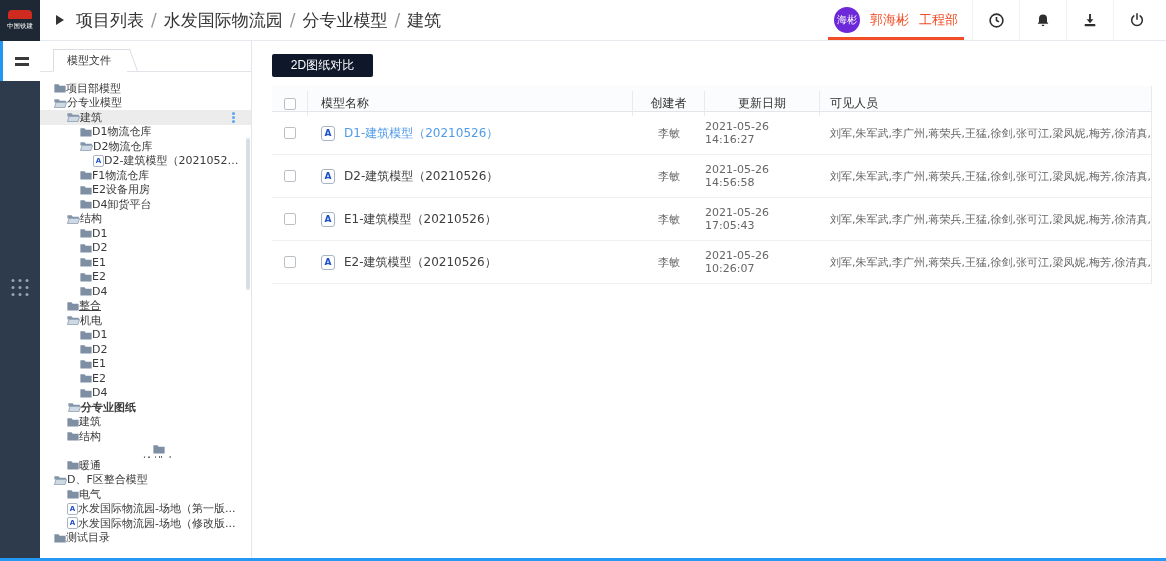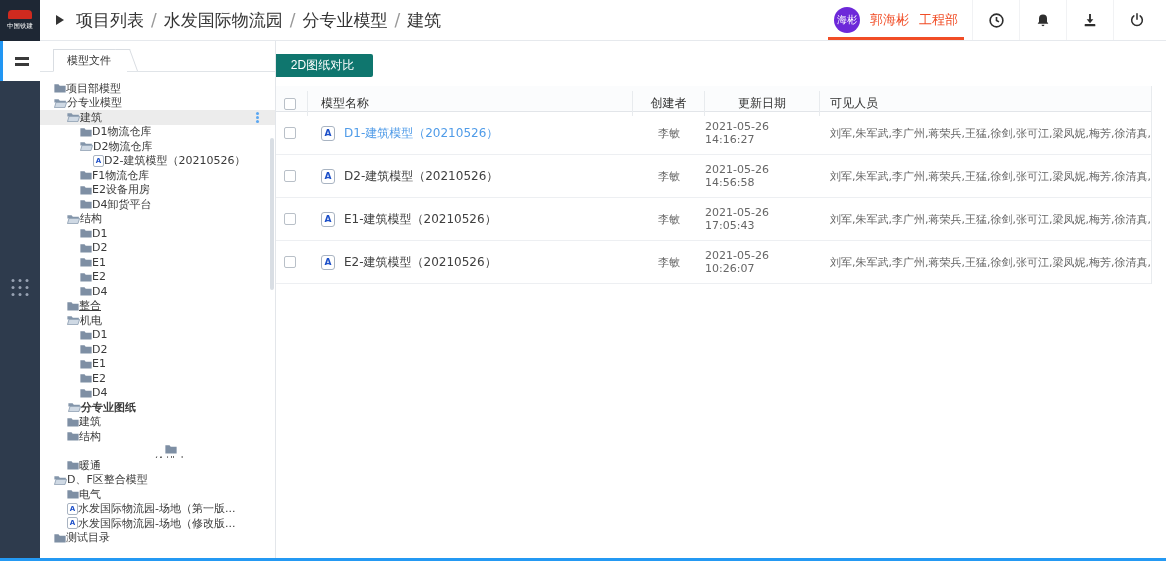--- a/index.html
+++ b/index.html
@@ -34,41 +34,41 @@
   .header-icons { display:flex; height:100%; margin-right:6px; }
   .hicon { width:47px; height:100%; display:flex; align-items:center; justify-content:center; border-left:1px solid #f1f2f4; cursor:pointer; }
   
   .rail { position:absolute; left:0; top:41px; bottom:3px; width:40px; background:#2e3b4d; z-index:5; }
   .rail-active { height:40px; background:#fff; border-left:3px solid #2196f3; display:flex; flex-direction:column; align-items:center; justify-content:center; gap:3px; cursor:pointer; }
   .hambar { width:14px; height:3px; background:#3a3a3a; }
   .rail-grid { position:absolute; left:50%; transform:translateX(-50%); top:238px;
     display:grid; grid-template-columns:repeat(3, 3px); gap:4px 4px; cursor:pointer; }
   .rail-grid i { width:3px; height:3px; background:#97a2b3; border-radius:50%; }
   
-  .tree-panel { position:absolute; left:40px; top:41px; width:236px; bottom:3px; background:#fff; border-right:1px solid #e3e6ea; z-index:4; }
+  .tree-panel { position:absolute; left:40px; top:41px; width:212px; bottom:3px; background:#fff; border-right:1px solid #e3e6ea; z-index:4; }
   .panel-head { position:relative; height:31px; border-bottom:1px solid #e0e4e8; }
   .tab { position:absolute; left:13px; bottom:-1px; height:23px; width:74px; background:#fff;
     border:1px solid #d9dde2; border-bottom:1px solid #fff; border-right:none;
     display:flex; align-items:center; padding-left:13px; font-size:11px; color:#333; cursor:pointer; }
   .tab::after { content:''; position:absolute; right:-7px; top:-1px; bottom:0; width:14px; background:#fff;
     border-top:1px solid #d9dde2; border-right:1px solid #d9dde2; transform:skewX(20deg); }
   .tab span { position:relative; z-index:2; }
   .tree { position:relative; padding-top:9px; height:calc(100% - 31px); overflow:hidden; font-size:11px; color:#3a3a3a; }
   .titem { display:flex; align-items:center; gap:0; height:14.5px; padding-right:6px; cursor:pointer; white-space:nowrap; }
   .titem.selected { background:#ececec; }
   .ticon { display:flex; flex:0 0 auto; }
   .tlabel { overflow:hidden; text-overflow:ellipsis; }
   .tdots { margin-left:auto; margin-right:10px; width:3px; height:3px; background:#5aa7f2; border-radius:50%;
     box-shadow:0 -4px 0 #5aa7f2, 0 4px 0 #5aa7f2; flex:0 0 auto; cursor:pointer; }
   .file-badge { width:11px; height:12px; border:1px solid #a9b4c2; border-radius:2px; background:#fff;
     display:flex; align-items:center; justify-content:center; font-size:7px; font-weight:bold; color:#1d50c9; flex:0 0 auto; }
   .tscroll { position:absolute; right:1px; top:66px; width:4px; height:152px; background:#d9dee4; border-radius:2px; }
   
   .main { position:absolute; left:270px; top:41px; right:0; bottom:3px; background:#fff; }
-  .btn-compare { margin:13px 0 0 2px; width:101px; height:23px; background:#0f766e; color:#fff; font-size:12px;
+  .btn-compare { margin:13px 0 0 2px; width:101px; height:23px; background:#0f172a; color:#fff; font-size:12px;
     border:none; border-radius:2px; display:flex; align-items:center; justify-content:center; cursor:pointer; }
   .table { margin:9px 14px 0 2px; border-right:1px solid #e8ebee; }
   .thead { display:flex; align-items:center; height:26px; background:#fbfcfd; border-bottom:1px solid #e2e5e9; font-size:12px; color:#333; }
   .thead > div { border-right:1px solid #e8ebee; height:100%; display:flex; align-items:center;margin-top:10px; }
   .thead > div:last-child { border-right:none; }
   .c-check { width:36px; justify-content:center; }
   .c-name { width:325px; padding-left:13px; }
   .c-creator { width:72px; justify-content:center; }
   .c-date { width:115px; justify-content:center; }
   .c-visible { flex:1; padding-left:10px; }

